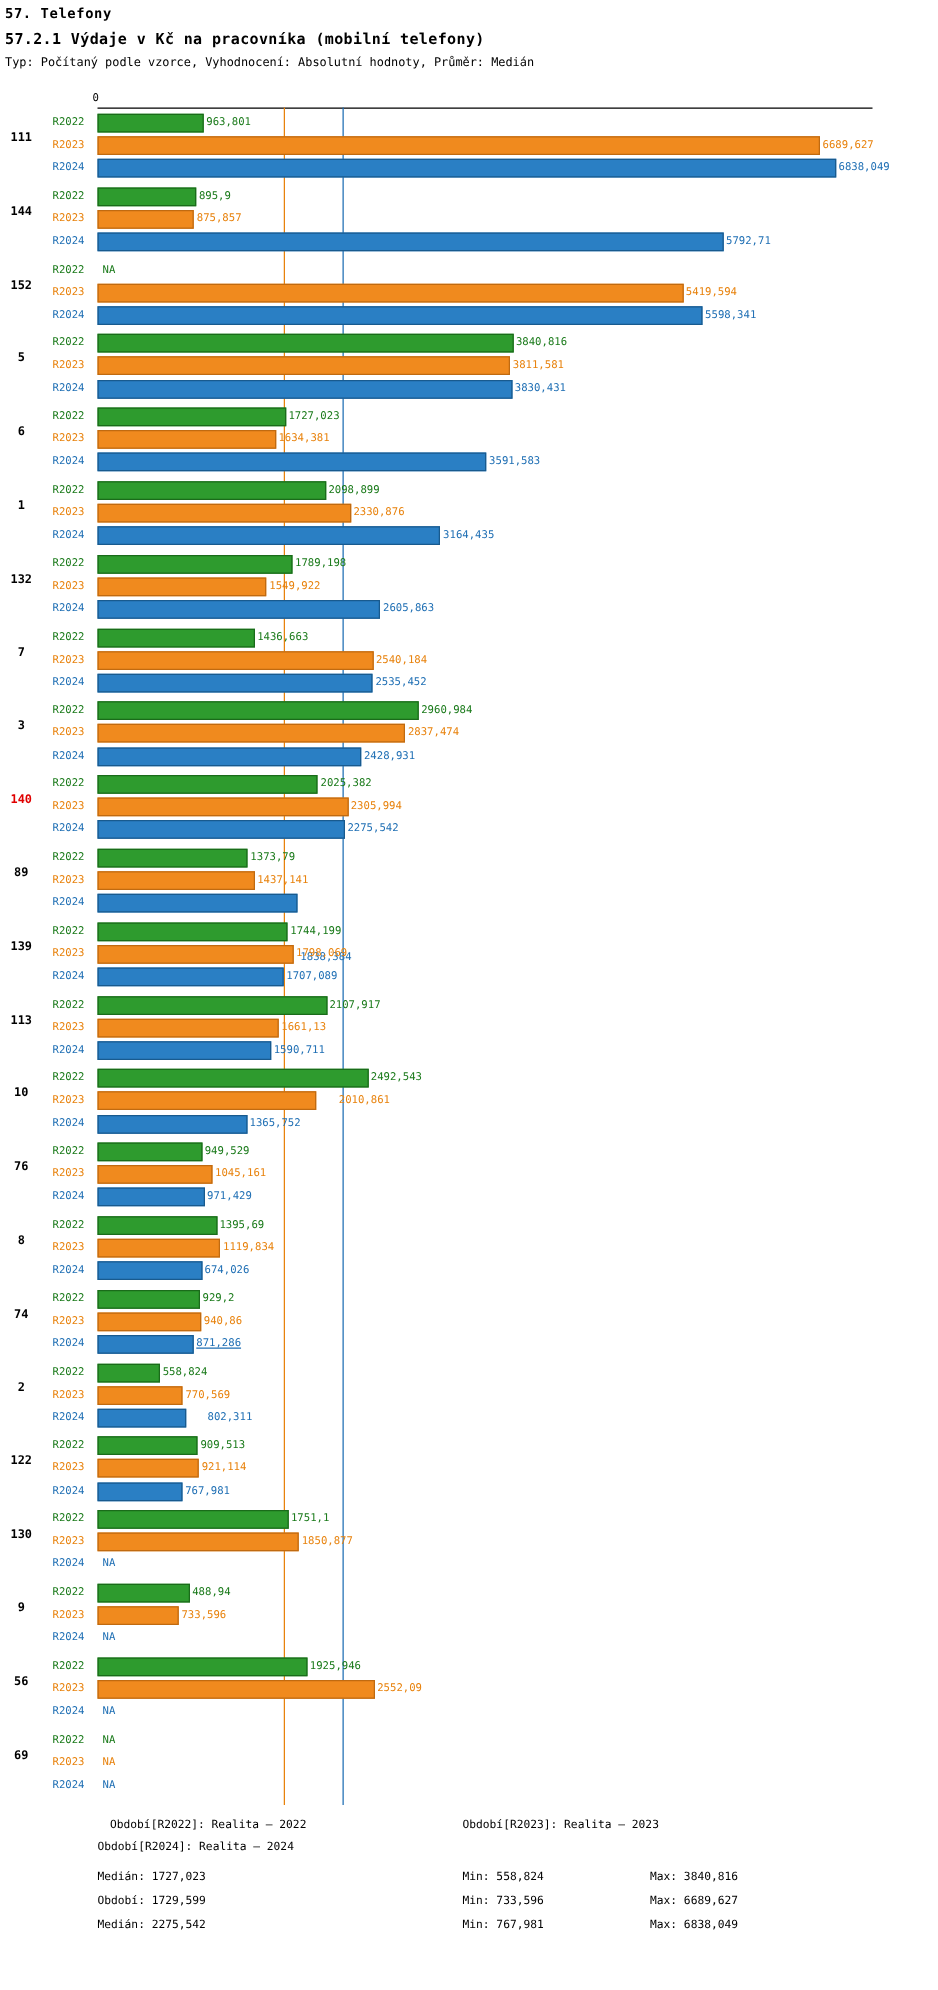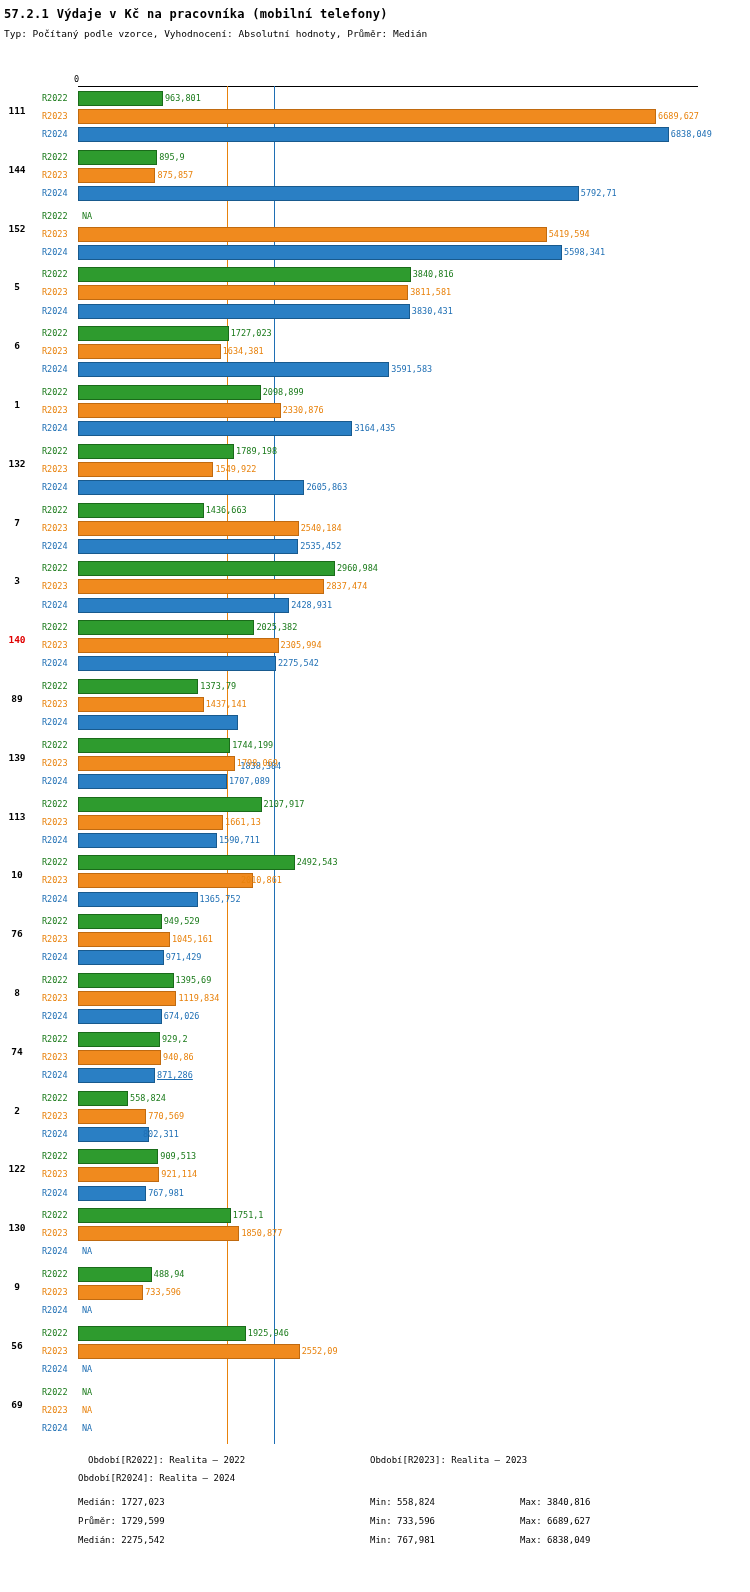--- a/index.html
+++ b/index.html
@@ -129,20 +129,21 @@
     white-space: nowrap;
   }
   .f-col1 { left: 78px; }
   .f-col2 { left: 370px; }
   .f-col3 { left: 520px; }
 </style>
 </head>
 <body>
 
 <div class="header">
+  <div class="title-main">57. Telefony</div>
   <div class="title-sub">57.2.1 Výdaje v Kč na pracovníka (mobilní telefony)</div>
   <div class="title-type">Typ: Počítaný podle vzorce, Vyhodnocení: Absolutní hodnoty, Průměr: Medián</div>
 </div>
 
 <div id="chart">
   <div class="zero-label">0</div>
   <div class="axis-top"></div>
 <div class="vline orange" style="left: 226.938px;"></div>
     <div class="vline blue" style="left: 273.949px;"></div>
     <div class="group" style="top: 15px; height: 54.3px;">
@@ -381,21 +382,21 @@
     <div class="group" style="top: 779.4px; height: 54.3px;">
       <div class="grp-label">10</div>
       <div class="row" style="top: 0px;">
         <div class="row-label c2022">R2022</div>
         <div class="bar b2022" style="width: 214.636px;"></div>
         <div class="val c2022" style="left: 296.636px;">2492,543</div>
       </div>
       <div class="row" style="top: 18.1px;">
         <div class="row-label c2023">R2023</div>
         <div class="bar b2023" style="width: 173.157px;"></div>
-        <div class="val c2023" style="left: 241px; text-align: right;">2010,861</div>
+        <div class="val c2023" style="left: 271px; text-align: right;">2010,861</div>
       </div>
       <div class="row" style="top: 36.2px;">
         <div class="row-label c2024">R2024</div>
         <div class="bar b2024" style="width: 117.606px;"></div>
         <div class="val c2024" style="left: 199.606px;">1365,752</div>
       </div>
     </div>
     <div class="group" style="top: 838.2px; height: 54.3px;">
       <div class="grp-label">76</div>
       <div class="row" style="top: 0px;">
@@ -458,21 +459,21 @@
         <div class="val c2022" style="left: 130.121px;">558,824</div>
       </div>
       <div class="row" style="top: 18.1px;">
         <div class="row-label c2023">R2023</div>
         <div class="bar b2023" style="width: 66.3546px;"></div>
         <div class="val c2023" style="left: 148.355px;">770,569</div>
       </div>
       <div class="row" style="top: 36.2px;">
         <div class="row-label c2024">R2024</div>
         <div class="bar b2024" style="width: 69.0879px;"></div>
-        <div class="val c2024" style="left: 143px;">802,311</div>
+        <div class="val c2024" style="left: 166px;">802,311</div>
       </div>
     </div>
     <div class="group" style="top: 1073.4px; height: 54.3px;">
       <div class="grp-label">122</div>
       <div class="row" style="top: 0px;">
         <div class="row-label c2022">R2022</div>
         <div class="bar b2022" style="width: 78.3192px;"></div>
         <div class="val c2022" style="left: 160.319px;">909,513</div>
       </div>
       <div class="row" style="top: 18.1px;">
@@ -556,20 +557,20 @@
 
 <div class="footer">
   <div class="line f-col1" style="top:0px;margin-left:10px;">Období[R2022]: Realita — 2022</div>
   <div class="line f-col2" style="top:0px;">Období[R2023]: Realita — 2023</div>
   <div class="line f-col1" style="top:18px;">Období[R2024]: Realita — 2024</div>
 
   <div class="line f-col1" style="top:42px;">Medián: 1727,023</div>
   <div class="line f-col2" style="top:42px;">Min: 558,824</div>
   <div class="line f-col3" style="top:42px;">Max: 3840,816</div>
 
-  <div class="line f-col1" style="top:61px;">Průměr: 1729,599</div>
+  <div class="line f-col1" style="top:61px;">Období: 1729,599</div>
   <div class="line f-col2" style="top:61px;">Min: 733,596</div>
   <div class="line f-col3" style="top:61px;">Max: 6689,627</div>
 
   <div class="line f-col1" style="top:80px;">Medián: 2275,542</div>
   <div class="line f-col2" style="top:80px;">Min: 767,981</div>
   <div class="line f-col3" style="top:80px;">Max: 6838,049</div>
 </div>
 
 </body></html>

